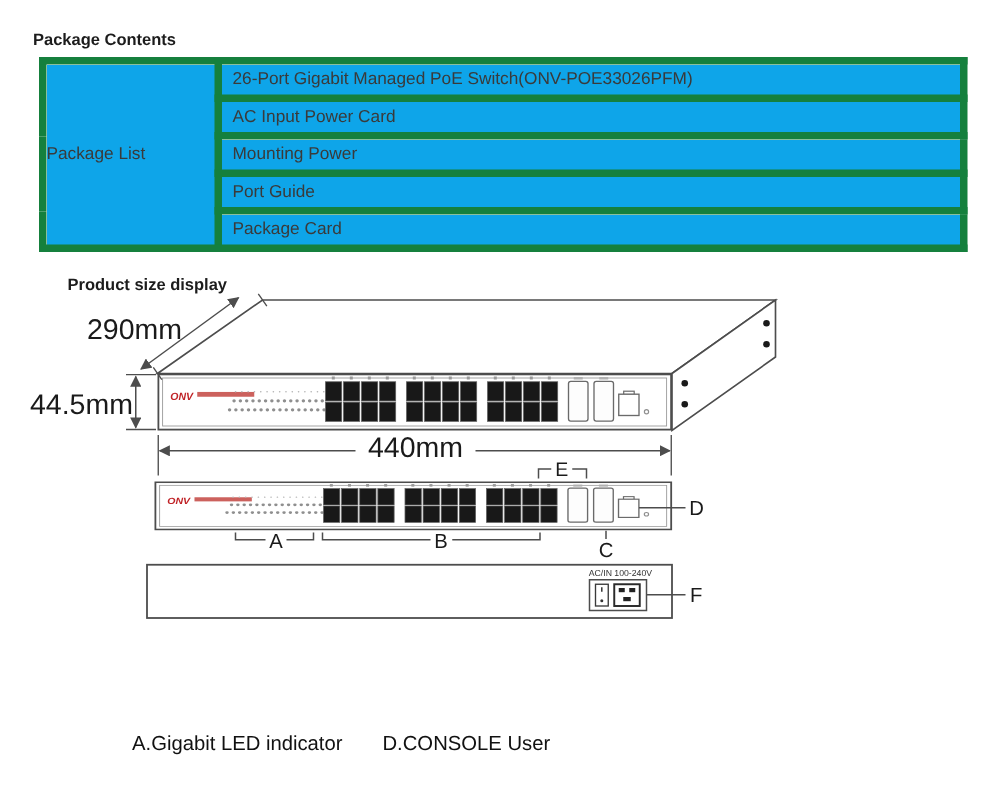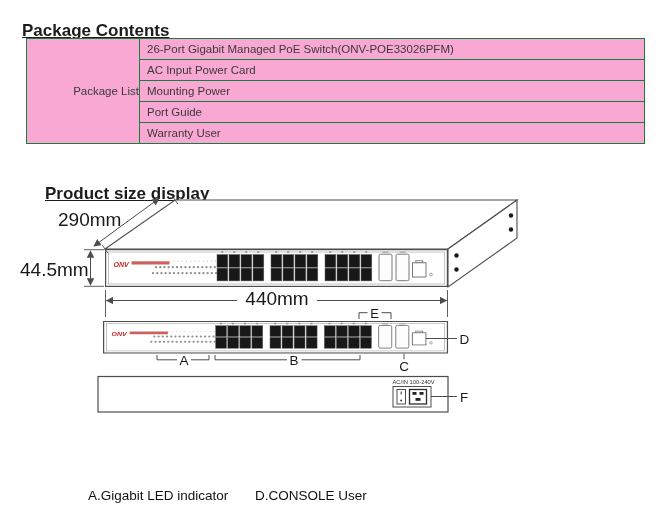--- a/index.html
+++ b/index.html
@@ -1,25 +1,25 @@
 <!DOCTYPE html>
 <html><head>
 <meta charset="utf-8">
 <style>
   html,body{margin:0;padding:0;background:#ffffff;}
   .page{position:relative;width:670px;height:524px;background:#ffffff;overflow:hidden;
         font-family:"Liberation Sans", sans-serif;color:#1a1a1a;}
-  .sec-title{position:absolute;font-size:17px;font-weight:bold;color:#1c1c1c;text-decoration:underline;}
+  .sec-title{position:absolute;font-size:11px;font-weight:bold;color:#1c1c1c;}
   .t1{left:22px;top:21px;}
   .t2{left:45px;top:184px;}
   table.pkg{position:absolute;left:26px;top:38px;width:619px;border-collapse:collapse;
             table-layout:fixed;font-size:11.5px;color:#3a3a3a;}
-  table.pkg td{border:1px solid #15803d;height:20px;padding:0 4px 0 7px;background:#f9a8d4;
+  table.pkg td{border:5px solid #15803d;height:20px;padding:0 4px 0 7px;background:#0ea5e9;
                overflow:hidden;white-space:nowrap;}
-  table.pkg td.head{width:112px;text-align:right;padding:0;color:#3a3a3a;margin-left:19px;}
+  table.pkg td.head{width:112px;text-align:left;padding:0;color:#3a3a3a;margin-left:19px;}
   svg.diagram{position:absolute;left:0;top:195px;font-family:"Liberation Sans", sans-serif;}
   .legend-col{position:absolute;top:451px;font-size:13.5px;line-height:18px;
               color:#111;white-space:pre;}
   .lc-left{left:88px;}
   .lc-right{left:255px;}
 </style>
 </head>
 <body>
 
 <div class="page">
@@ -35,21 +35,21 @@
       <tr>
         <td>AC Input Power Card</td>
       </tr>
       <tr>
         <td>Mounting Power</td>
       </tr>
       <tr>
         <td>Port Guide</td>
       </tr>
       <tr>
-        <td>Warranty User</td>
+        <td>Package Card</td>
       </tr>
     </tbody>
   </table>
 
   <div class="sec-title t2">Product size display</div>
 
   <svg class="diagram" width="670" height="255" viewBox="0 195 670 255">
     <defs>
       <marker id="arr" viewBox="0 0 10 10" refX="9" refY="5" markerWidth="7.5" markerHeight="7.5" orient="auto-start-reverse">
         <path d="M0,0 L10,5 L0,10 z" fill="#4d4d4d"></path>

